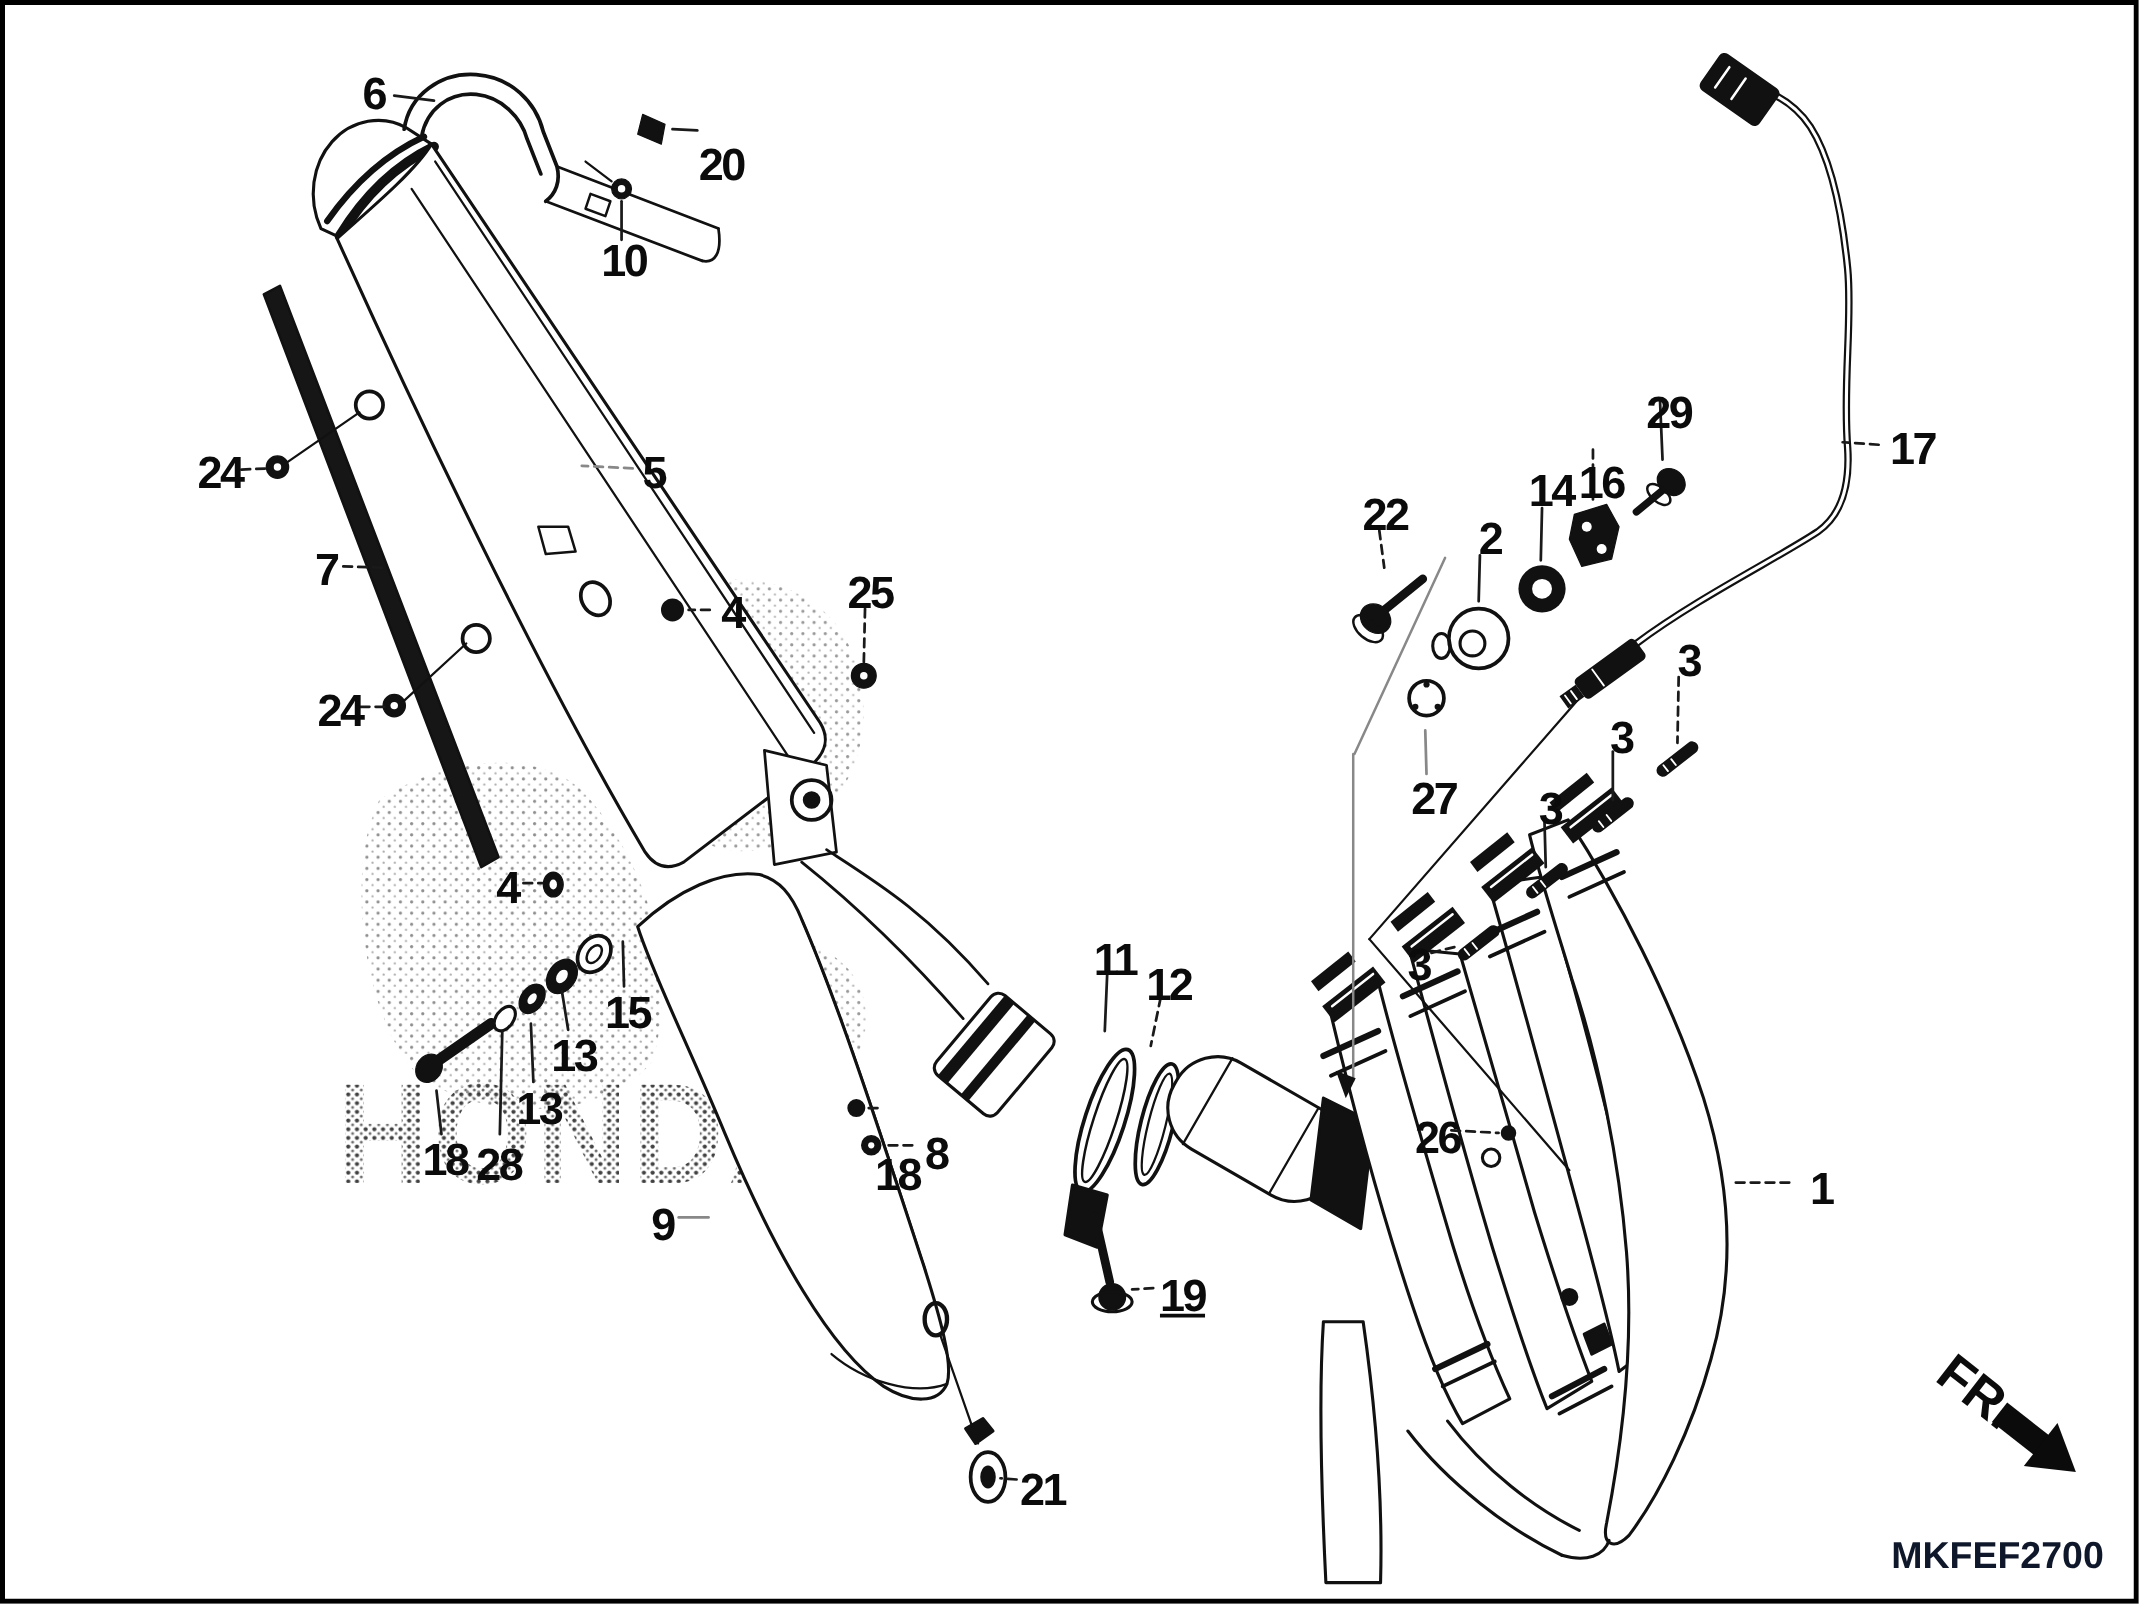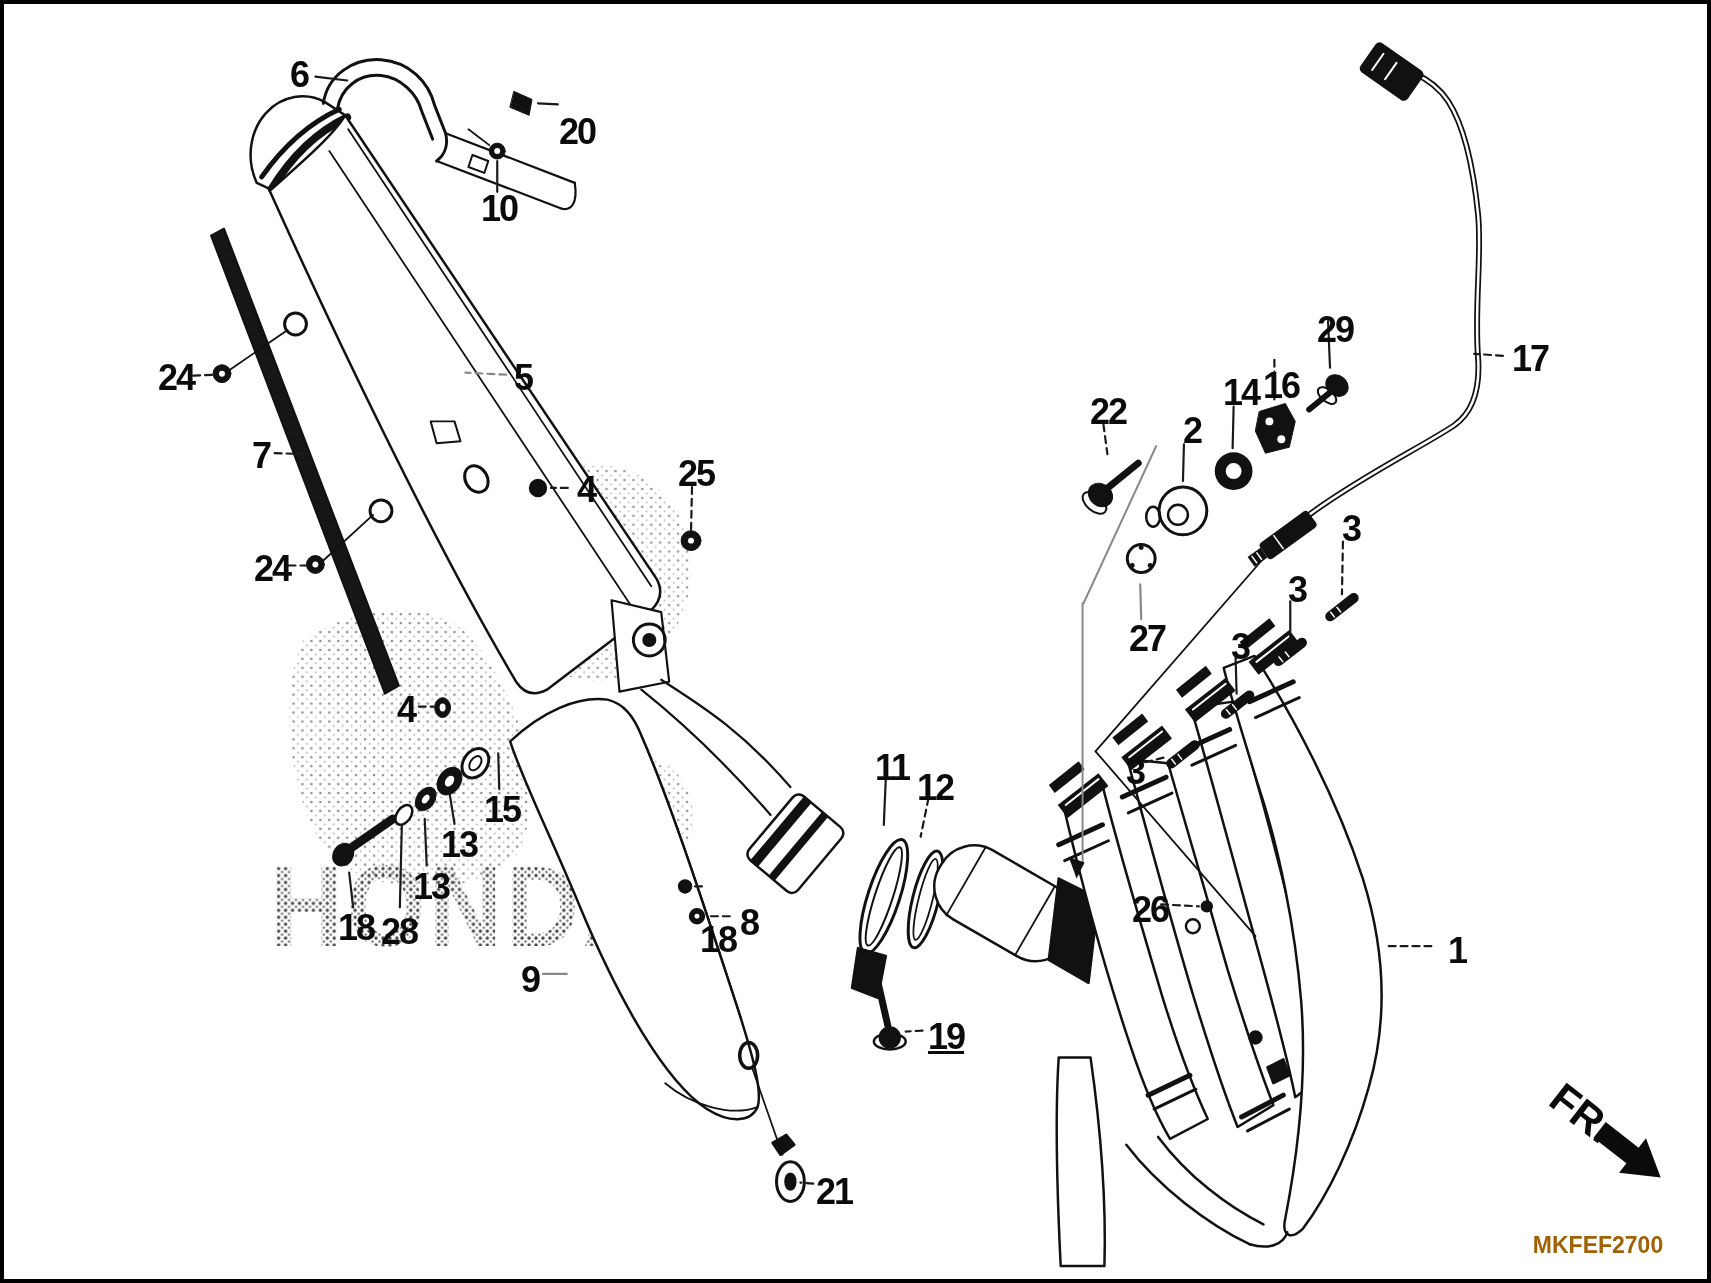--- a/index.html
+++ b/index.html
@@ -10,21 +10,21 @@
   }
   .art{position:absolute;inset:0;width:100%;height:100%;}
   #callout-layer{position:absolute;inset:0;}
   .callout{
     position:absolute;transform:translate(-50%,-50%);
     font-weight:700;font-size:36px;letter-spacing:-2px;color:#0b0b0b;
     line-height:1;white-space:nowrap;user-select:none;
   }
   .diagram-code{
     position:absolute;left:1594px;top:1241px;transform:translate(-50%,-50%);
-    font-weight:700;font-size:23px;letter-spacing:0px;color:#a16207;
+    font-weight:700;font-size:30px;letter-spacing:0px;color:#0f172a;
     font-family:"Liberation Sans",sans-serif;
   }
 </style>
 </head>
 <body>
 
 <div class="stage">
 
   <svg class="art" viewBox="0 0 1711 1283" fill="none" stroke-linecap="round" stroke-linejoin="round">
     <defs>

